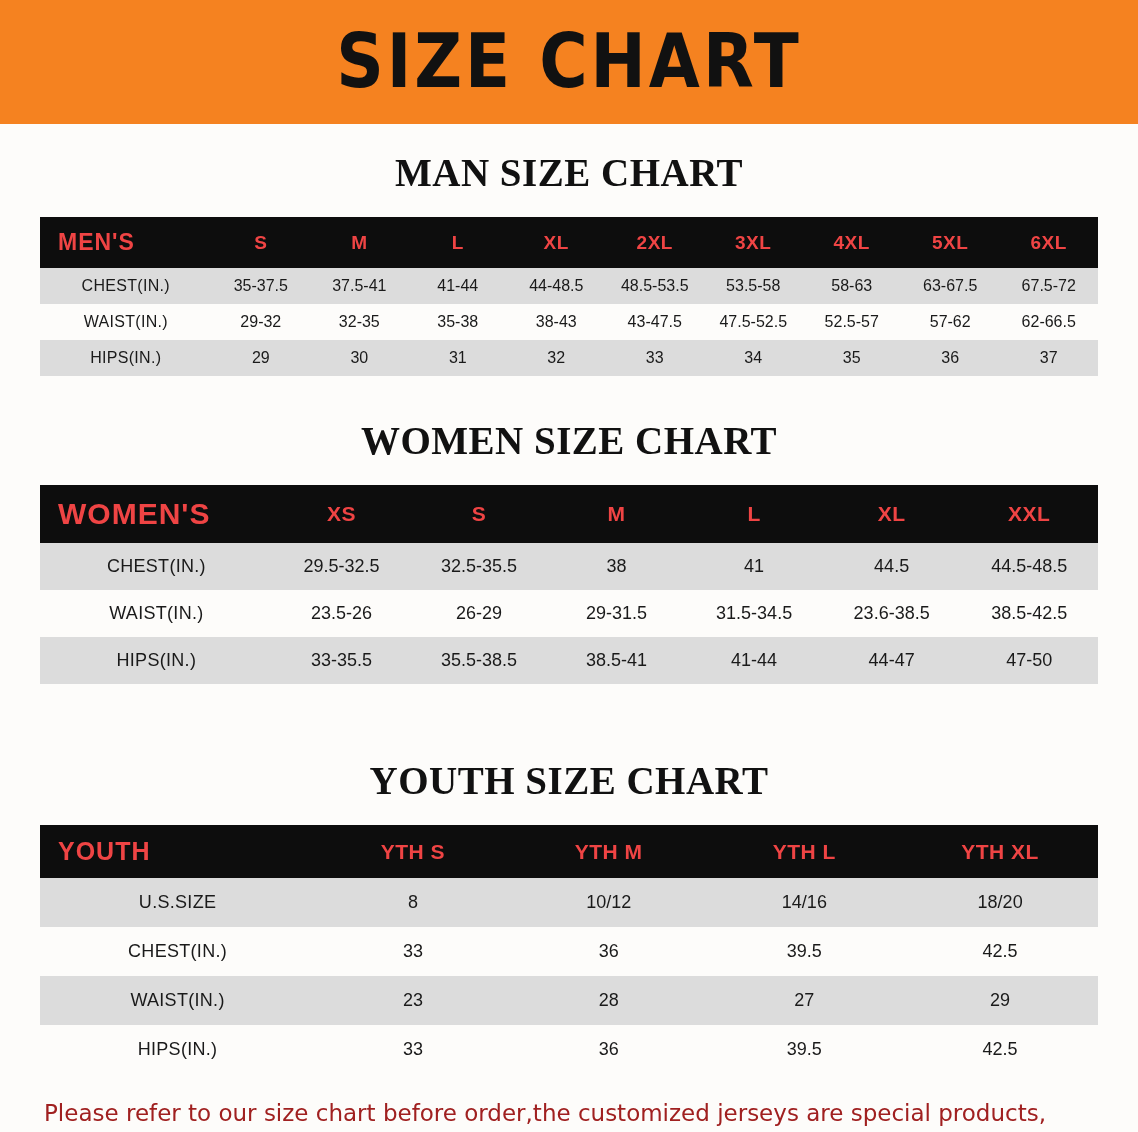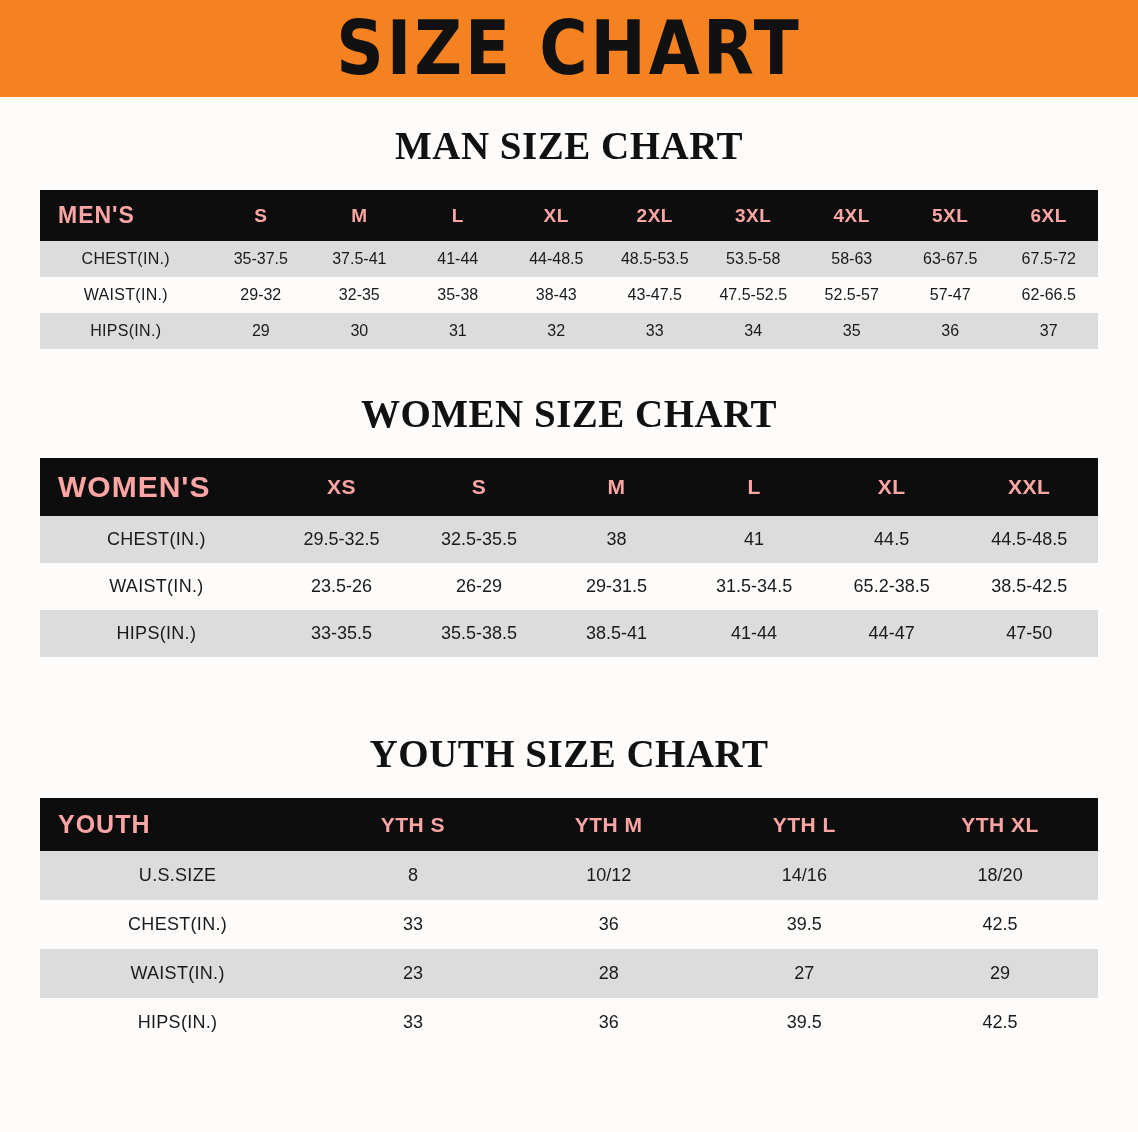--- a/index.html
+++ b/index.html
@@ -7,21 +7,21 @@
   body {
     width: 1138px;
     height: 1132px;
     background: #fdfcfa;
     font-family: "Liberation Sans", sans-serif;
     overflow: hidden;
   }
 
   
   .banner {
-    height: 97px;
+    height: 124px;
     background: #f58220;
     display: flex;
     align-items: center;
     justify-content: center;
   }
   .banner-title {
     font-family: "DejaVu Sans", sans-serif;
     font-weight: 700;
     font-size: 66px;
     letter-spacing: 3px;
@@ -45,21 +45,21 @@
 
   
   .table-wrap { padding: 0 40px; }
   table {
     width: 100%;
     border-collapse: collapse;
     table-layout: fixed;
   }
   thead th {
     background: #0d0d0d;
-    color: #fca5a5;
+    color: #ef4444;
     font-family: "Liberation Sans", sans-serif;
     font-weight: 700;
     font-size: 20px;
     letter-spacing: 0.5px;
     padding: 12px 4px;
     text-align: center;
   }
   thead th.rowlabel {
     text-align: left;
     padding-left: 18px;
@@ -156,21 +156,21 @@
       </tr>
       <tr class="plain">
         <td class="rowlabel">WAIST(IN.)</td>
         <td>29-32</td>
         <td>32-35</td>
         <td>35-38</td>
         <td>38-43</td>
         <td>43-47.5</td>
         <td>47.5-52.5</td>
         <td>52.5-57</td>
-        <td>57-47</td>
+        <td>57-62</td>
         <td>62-66.5</td>
       </tr>
       <tr class="shade">
         <td class="rowlabel">HIPS(IN.)</td>
         <td>29</td>
         <td>30</td>
         <td>31</td>
         <td>32</td>
         <td>33</td>
         <td>34</td>
@@ -214,21 +214,21 @@
         <td>41</td>
         <td>44.5</td>
         <td>44.5-48.5</td>
       </tr>
       <tr class="plain">
         <td class="rowlabel">WAIST(IN.)</td>
         <td>23.5-26</td>
         <td>26-29</td>
         <td>29-31.5</td>
         <td>31.5-34.5</td>
-        <td>65.2-38.5</td>
+        <td>23.6-38.5</td>
         <td>38.5-42.5</td>
       </tr>
       <tr class="shade">
         <td class="rowlabel">HIPS(IN.)</td>
         <td>33-35.5</td>
         <td>35.5-38.5</td>
         <td>38.5-41</td>
         <td>41-44</td>
         <td>44-47</td>
         <td>47-50</td>
@@ -283,13 +283,14 @@
         <td>33</td>
         <td>36</td>
         <td>39.5</td>
         <td>42.5</td>
       </tr>
     </tbody>
   </table>
 </div>
 
 <div class="note">
+  <div>Please refer to our size chart before order,the customized jerseys are special products,</div>
 </div>
 
 </body></html>

